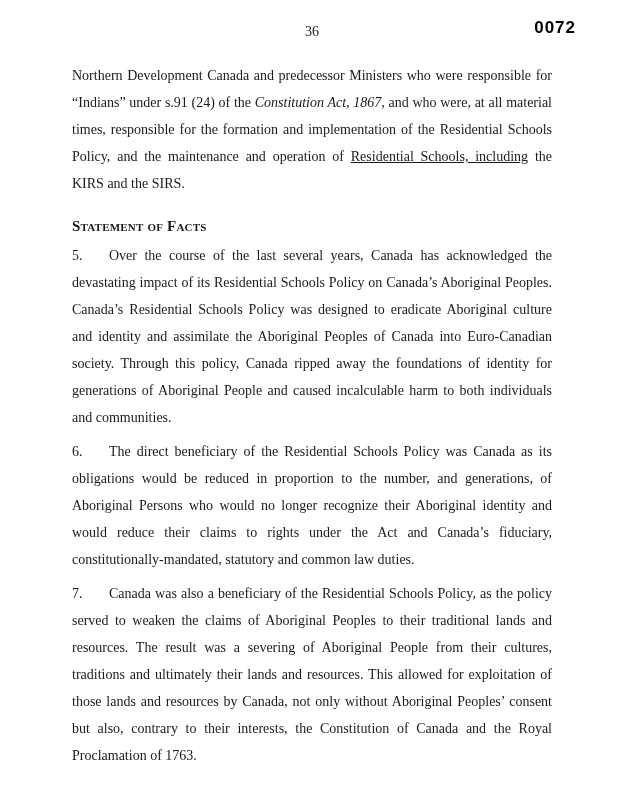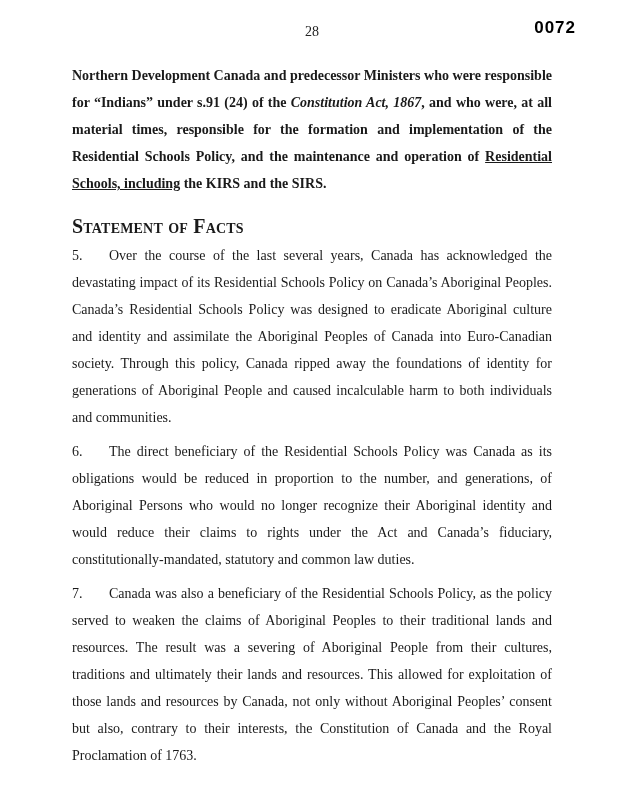--- a/index.html
+++ b/index.html
@@ -53,48 +53,47 @@
     width: 480px;
     font-size: 14px;
     line-height: 27px;
     text-align: justify;
   }
   .para {
     margin: 0 0 7px 0;
   }
   .intro-para {
     margin-bottom: 16px;
-    font-weight: bold;
   }
   .seg-italic {
     font-style: italic;
   }
   .seg-underline {
     text-decoration: underline;
   }
   .section-heading {
     font-weight: bold;
     font-variant: small-caps;
-    font-size: 20px;
+    font-size: 15px;
     letter-spacing: 0.2px;
     margin: 10px 0 2px 0;
     text-align: left;
   }
   .para-number {
     display: inline-block;
     width: 37px;
   }
 </style>
 </head>
 <body>
 
 <div class="page">
 
   <div class="page-header">
-    <div class="page-number">28</div>
+    <div class="page-number">36</div>
     <div class="bates-stamp">0072</div>
   </div>
 
   <div class="doc-body">
 
     <p class="para intro-para"><span>Northern Development Canada and predecessor Ministers who were responsible for “Indians” under s.91 (24) of the </span><span class="seg-italic">Constitution Act, 1867</span><span>, and who were, at all material times, responsible for the formation and implementation of the Residential Schools Policy, and the maintenance and operation of </span><span class="seg-underline">Residential Schools, including</span><span> the KIRS and the SIRS.</span></p>
 
     <div class="section-heading">Statement of Facts</div>
 
     <p class="para"><span class="para-number">5.</span><span>Over the course of the last several years, Canada has acknowledged the devastating impact of its Residential Schools Policy on Canada’s Aboriginal Peoples.  Canada’s Residential Schools Policy was designed to eradicate Aboriginal culture and identity and assimilate the Aboriginal Peoples of Canada into Euro-Canadian society.  Through this policy, Canada ripped away the foundations of identity for generations of Aboriginal People and caused incalculable harm to both individuals and communities.</span></p>

